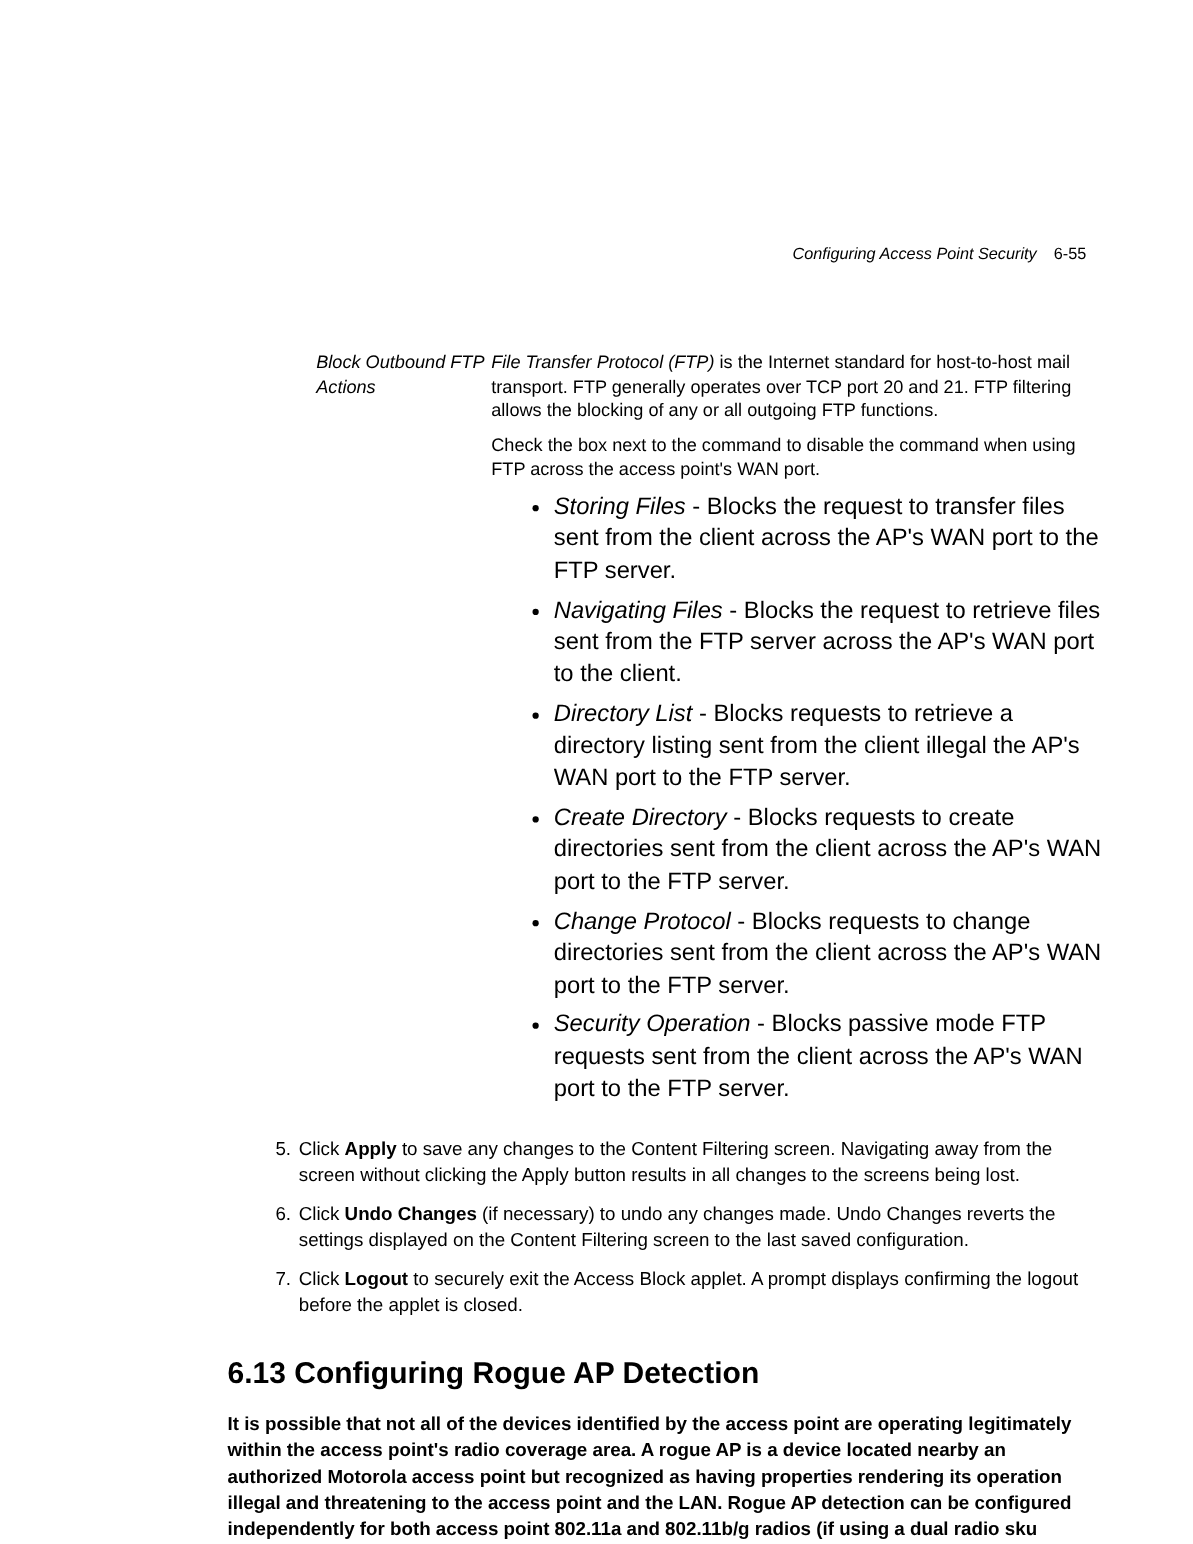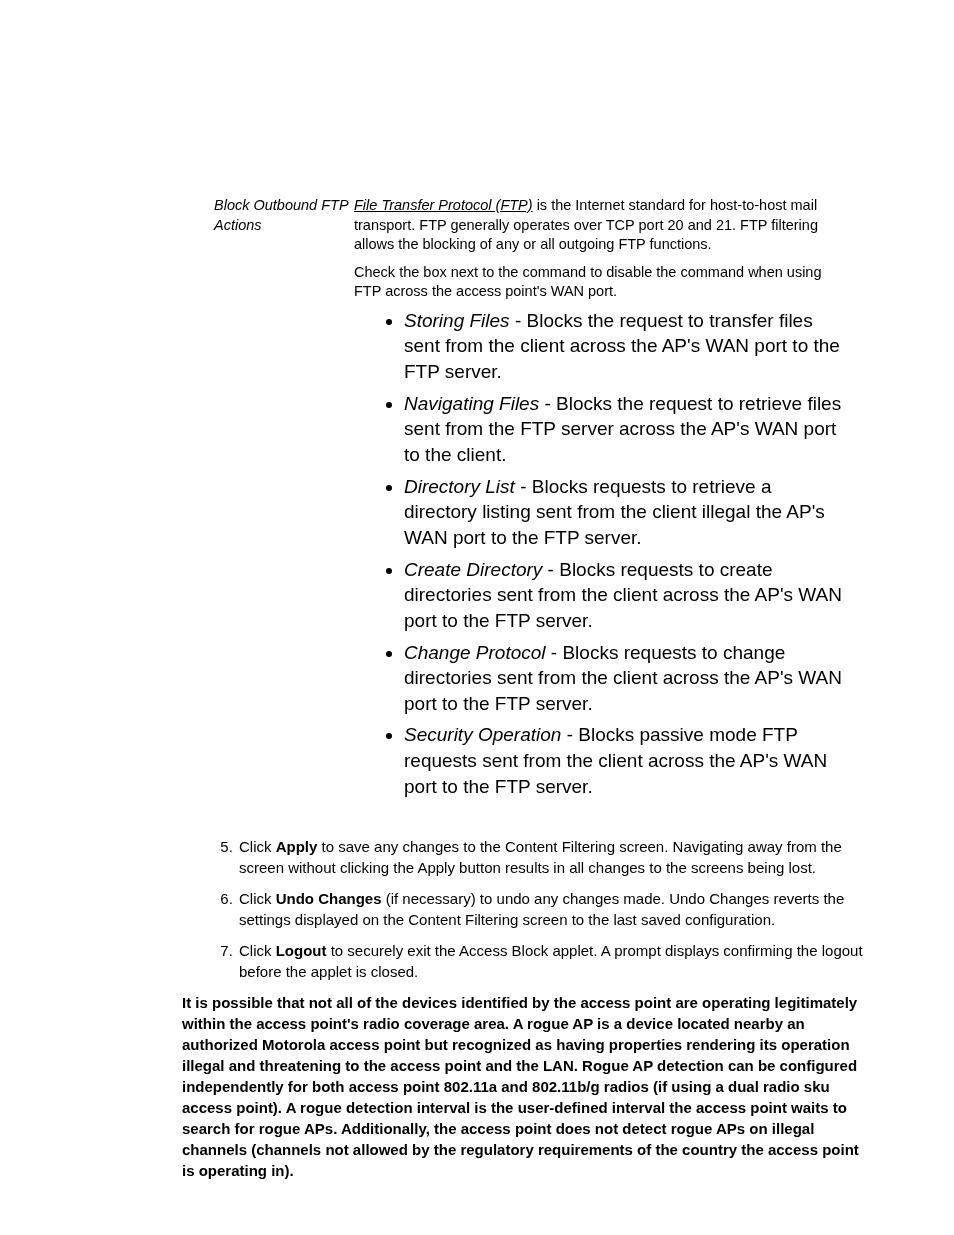--- a/index.html
+++ b/index.html
@@ -20,58 +20,57 @@
     margin-bottom: 70px;
   }
   .header-line .title {
     font-style: italic;
   }
   .header-line .pagenum {
     margin-left: 10px;
   }
   table.deftable {
     border-collapse: collapse;
-    margin-left: 31px;
+    margin-left: 70px;
     width: calc(100% - 55px);
   }
   table.deftable td {
     vertical-align: top;
     font-size: 14.5px;
     line-height: 1.35;
   }
   table.deftable td.left {
     width: 135px;
     font-style: italic;
     padding-right: 5px;
   }
   table.deftable td.right {
     padding-left: 0;
   }
   .ftp-term {
     font-style: italic;
-    text-decoration: underline;
   }
   .check-para {
     margin-top: 8px;
   }
   ul.bullets {
     list-style: disc;
     margin: 6px 0 0 0;
     padding-left: 50px;
   }
   ul.bullets li {
     margin-bottom: 6px;
     font-size: 19px;
     line-height: 1.35;
   }
   .bi {
     font-style: italic;
   }
   ol.steps {
-    margin: 30px 0 0 0;
+    margin: 18px 0 0 0;
     padding-left: 55px;
     font-size: 15px;
     line-height: 1.4;
   }
   ol.steps li {
     margin-bottom: 10px;
     padding-left: 2px;
   }
   .boldlink {
     font-weight: bold;
@@ -87,20 +86,24 @@
     line-height: 1.4;
     margin: 0 0 10px 0;
     font-weight: bold;
   }
 </style>
 </head>
 <body>
 
 <div class="page">
 
+  <div class="header-line">
+    <span class="title">Configuring Access Point Security</span>
+    <span class="pagenum">6-55</span>
+  </div>
 
   <table class="deftable">
     <tbody>
         <tr>
       <td class="left">Block Outbound FTP Actions</td>
       <td class="right">
         <span class="ftp-term">File Transfer Protocol (FTP)</span><span> is the Internet standard for host-to-host mail transport. FTP generally operates over TCP port 20 and 21. FTP filtering allows the blocking of any or all outgoing FTP functions.</span>
         <div class="check-para">
           <span>Check the box next to the command to disable the command when using FTP across the </span><span>access point's</span><span> WAN port.</span>
         </div>
@@ -116,16 +119,17 @@
     </tr>
   </tbody>
     </table>
 
   <ol class="steps" start="5">
     <li><span>Click </span><span class="boldlink">Apply</span><span> to save any changes to the Content Filtering screen. Navigating away from the screen without clicking the Apply button results in all changes to the screens being lost.</span></li>
     <li><span>Click </span><span class="boldlink">Undo Changes</span><span> (if necessary) to undo any changes made. Undo Changes reverts the settings displayed on the Content Filtering screen to the last saved configuration.</span></li>
     <li><span>Click </span><span class="boldlink">Logout</span><span> to securely exit the Access Block applet. A prompt displays confirming the logout before the applet is closed.</span></li>
   </ol>
 
+  <h2 class="section">6.13 Configuring Rogue AP Detection</h2>
 
   <p class="body">It is possible that not all of the devices identified by the access point are operating legitimately within the access point's radio coverage area. A rogue AP is a device located nearby an authorized Motorola access point but recognized as having properties rendering its operation illegal and threatening to the access point and the LAN. Rogue AP detection can be configured independently for both access point 802.11a and 802.11b/g radios (if using a dual radio sku access point). A rogue detection interval is the user-defined interval the access point waits to search for rogue APs. Additionally, the access point does not detect rogue APs on illegal channels (channels not allowed by the regulatory requirements of the country the access point is operating in).</p>
 
 </div>
 
 </body></html>

